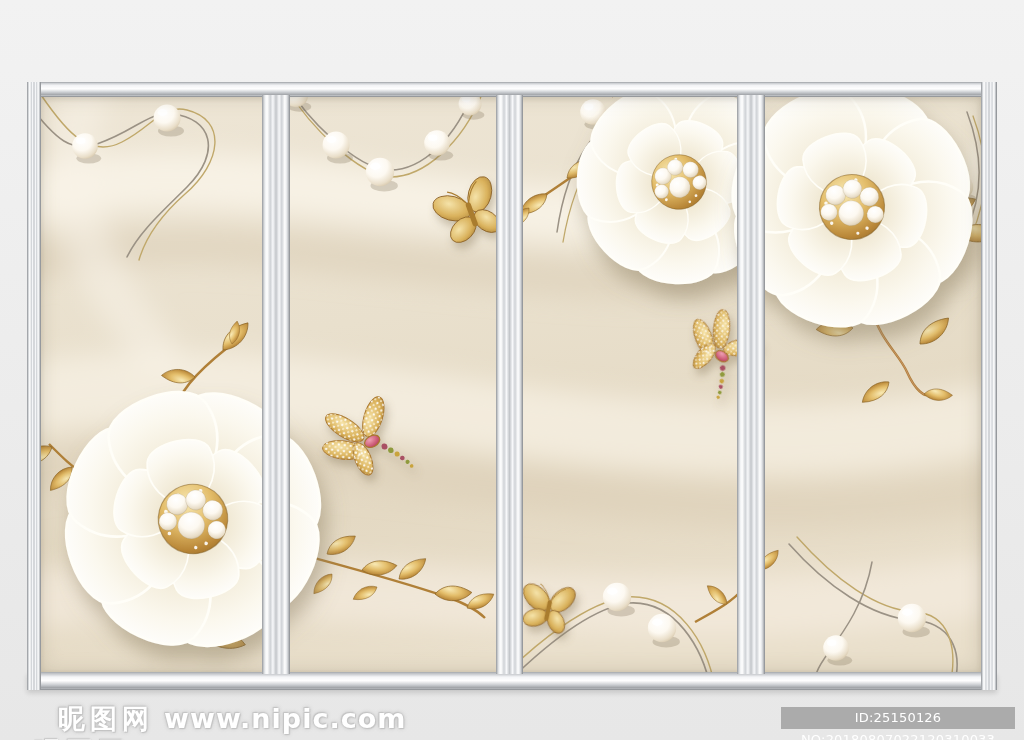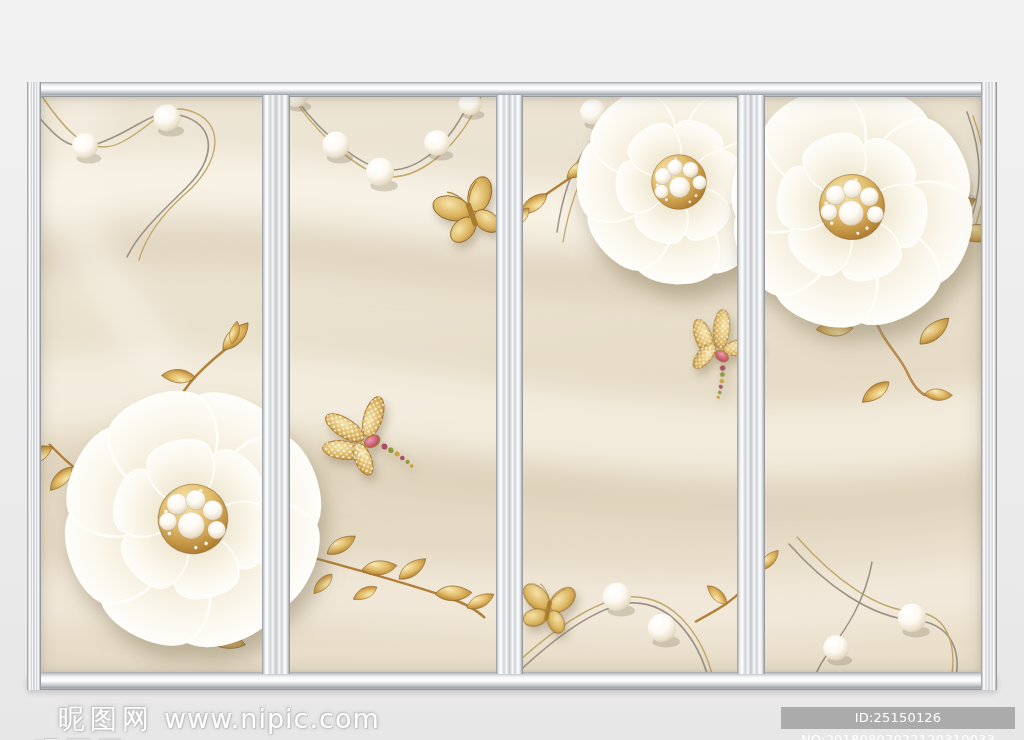--- a/index.html
+++ b/index.html
@@ -21,21 +21,21 @@
   .h-bar.bottom{
     background:linear-gradient(180deg,#b9bcc0 0%,#f5f6f8 25%,#ffffff 48%,#c9ccd0 75%,#9b9ea2 94%,#c2c5c9 100%);
     box-shadow:0 3px 5px rgba(0,0,0,.14);
   }
   .v-bar{
     background:linear-gradient(90deg,#b7babe 0%,#eef0f2 8%,#ffffff 16%,#cfd2d6 28%,#f7f8fa 38%,#c3c6ca 50%,#f7f8fa 62%,#cfd2d6 72%,#ffffff 84%,#e3e5e8 92%,#a9acb0 100%);
     border-left:1px solid #a4a7ab;border-right:1px solid #96999d;
   }
   .wm-left{
     position:absolute;left:34px;top:701px;height:34px;white-space:nowrap;
-    color:#ffffff;font-weight:normal;font-size:27px;letter-spacing:1px;
+    color:#ffffff;font-weight:bold;font-size:27px;letter-spacing:1px;
     text-shadow:0 0 2px #b8b8b8,-1px -1px 1px #c6c6c6,1px 1px 1px #c6c6c6,0 0 4px rgba(170,170,170,.8);
     padding-left:24px;
   }
   .wm-left .logo{letter-spacing:5px;margin-right:10px;}
   .wm-clip{
     position:absolute;left:34px;top:734px;height:6px;overflow:hidden;white-space:nowrap;
     color:#ffffff;font-weight:bold;font-size:27px;letter-spacing:5px;
     text-shadow:0 0 2px #b8b8b8,-1px -1px 1px #c6c6c6,1px 1px 1px #c6c6c6;
   }
   .id-badge{

